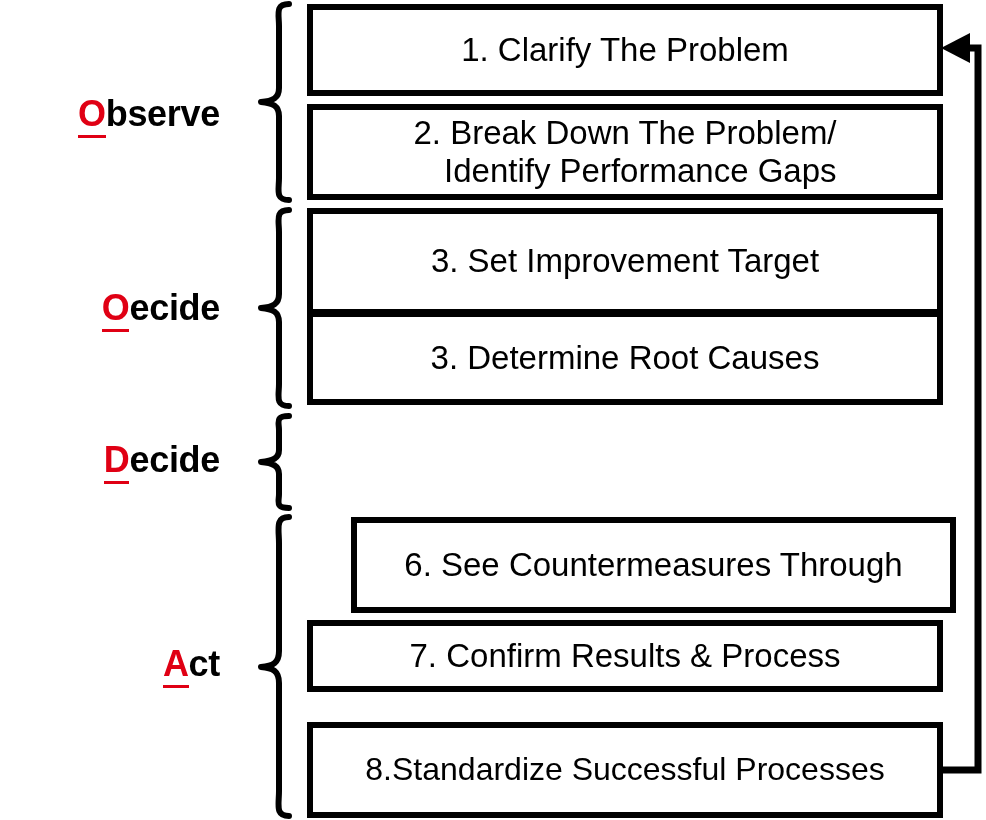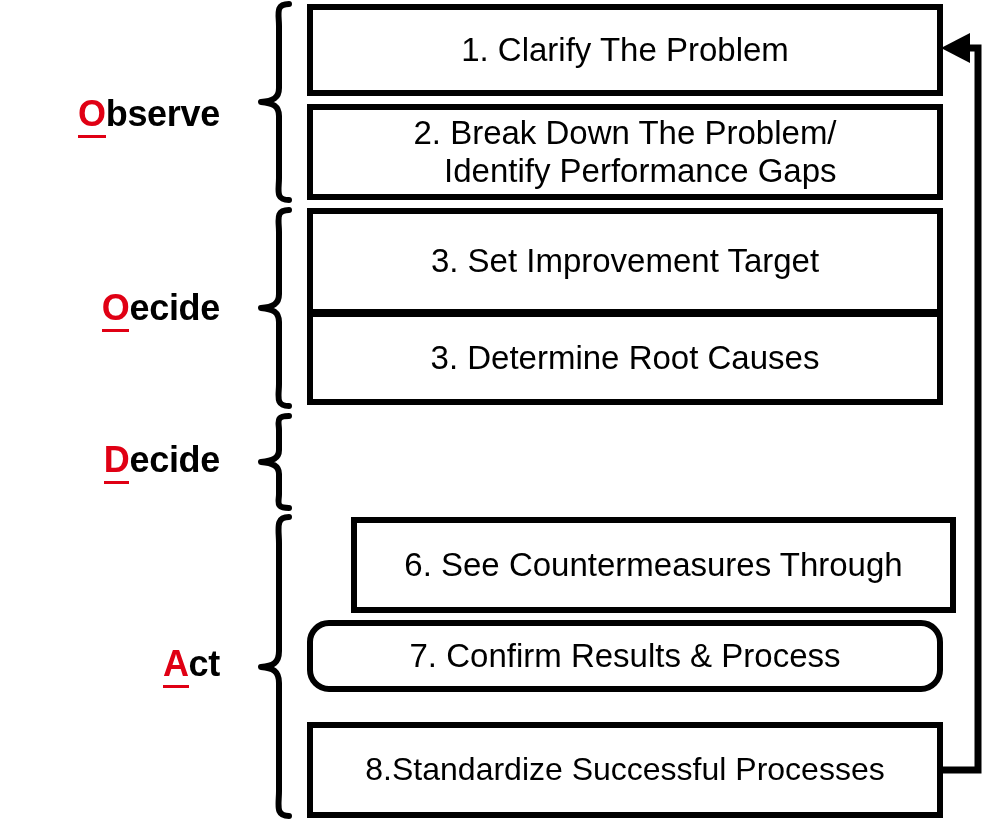--- a/index.html
+++ b/index.html
@@ -141,21 +141,21 @@
 
   <div class="step-box" style="left:307px; top:311px; width:636px; height:94px;">
     <span class="step-text">3. Determine Root Causes</span>
   </div>
 
 
   <div class="step-box" style="left:307px; top:517px; width:605px; height:96px;margin-left:44px;">
     <span class="step-text">6. See Countermeasures Through</span>
   </div>
 
-  <div class="step-box" style="left:307px; top:620px; width:636px; height:72px;border-radius:22px;">
+  <div class="step-box" style="left:307px; top:620px; width:636px; height:72px;">
     <span class="step-text">7. Confirm Results &amp; Process</span>
   </div>
 
   <div class="step-box tight" style="left:307px; top:722px; width:636px; height:96px;">
     <span class="step-text">8.Standardize Successful Processes</span>
   </div>
 
   <svg id="feedback-loop" viewBox="0 0 986 820" fill="none">
 
     <path d="M941 770 L978 770 L978 48 L962 48" stroke="#000000" stroke-width="7" fill="none" stroke-linejoin="miter"></path>

